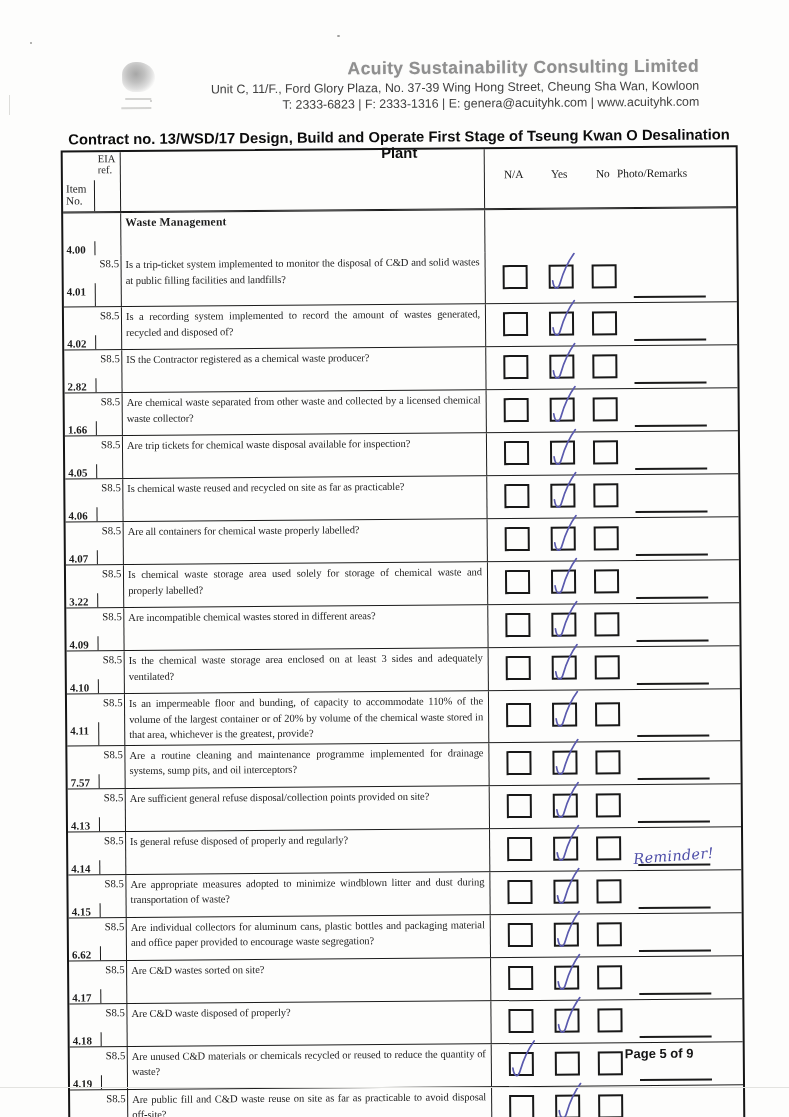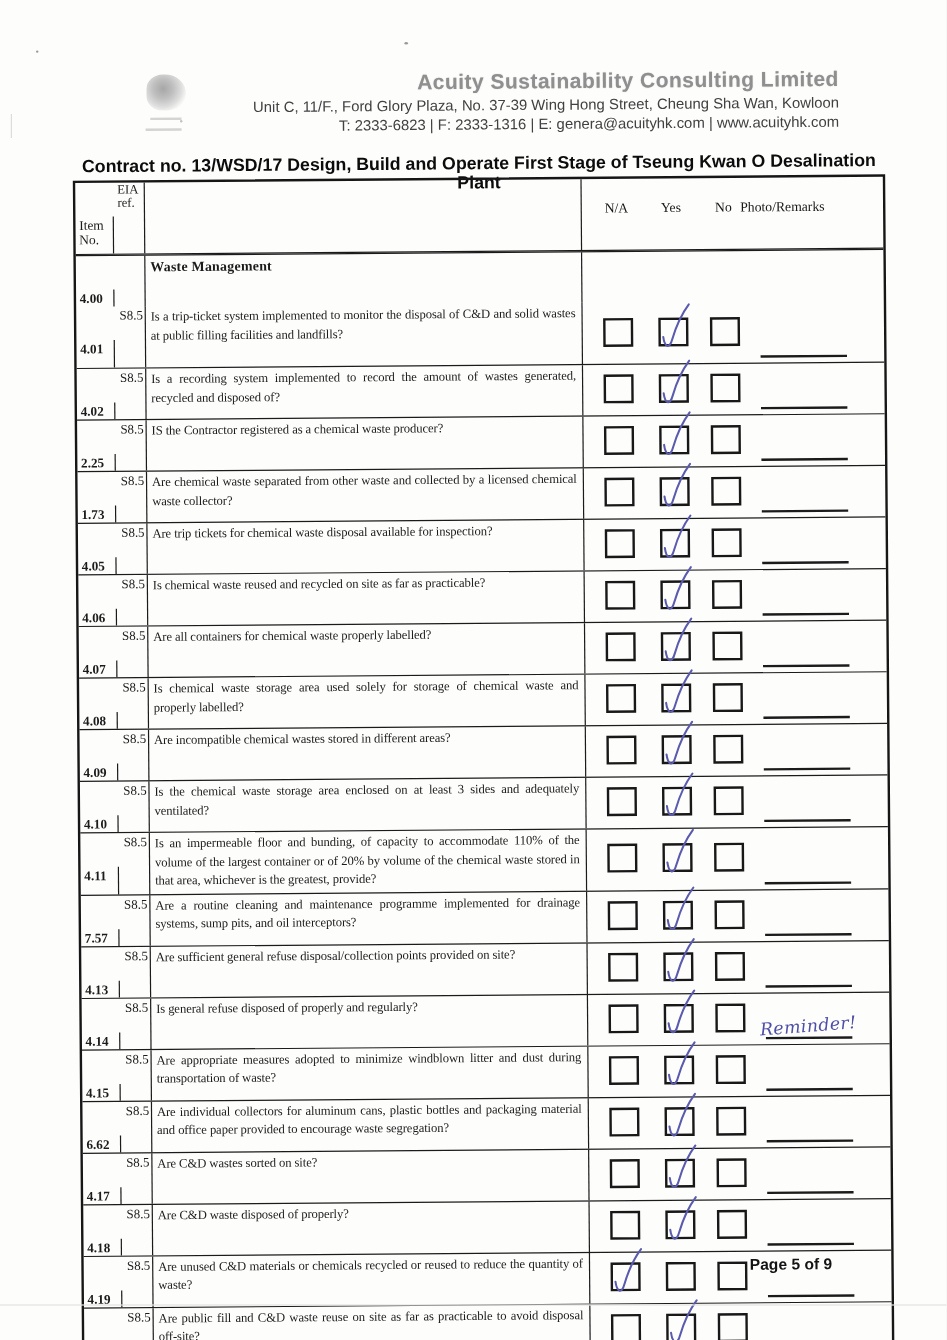--- a/index.html
+++ b/index.html
@@ -139,38 +139,38 @@
                 <path d="M5 27 C6 35 10 38 12.5 29 C15.5 19 20.5 8 26.5 0" fill="none" stroke="#5a5aae" stroke-width="1.7" stroke-linecap="round"></path>
               </svg>
             </div>
         <div class="cb no"></div>
         <div class="rline"></div>
         <div class="rtext"></div>
       </div>
     </div>
 
     <div class="row h38">
-      <div class="c ci">2.25</div>
+      <div class="c ci">2.82</div>
       <div class="c ce">S8.5</div>
       <div class="c cq">IS the Contractor registered as a chemical waste producer?</div>
       <div class="c ca">
         <div class="cb na"></div>
         <div class="cb yes checked">
               <svg class="tick" viewBox="0 0 30 40">
                 <path d="M5 27 C6 35 10 38 12.5 29 C15.5 19 20.5 8 26.5 0" fill="none" stroke="#5a5aae" stroke-width="1.7" stroke-linecap="round"></path>
               </svg>
             </div>
         <div class="cb no"></div>
         <div class="rline"></div>
         <div class="rtext"></div>
       </div>
     </div>
 
     <div class="row h38">
-      <div class="c ci">1.73</div>
+      <div class="c ci">1.66</div>
       <div class="c ce">S8.5</div>
       <div class="c cq">Are chemical waste separated from other waste and collected by a licensed chemical waste collector?</div>
       <div class="c ca">
         <div class="cb na"></div>
         <div class="cb yes checked">
               <svg class="tick" viewBox="0 0 30 40">
                 <path d="M5 27 C6 35 10 38 12.5 29 C15.5 19 20.5 8 26.5 0" fill="none" stroke="#5a5aae" stroke-width="1.7" stroke-linecap="round"></path>
               </svg>
             </div>
         <div class="cb no"></div>
@@ -224,21 +224,21 @@
                 <path d="M5 27 C6 35 10 38 12.5 29 C15.5 19 20.5 8 26.5 0" fill="none" stroke="#5a5aae" stroke-width="1.7" stroke-linecap="round"></path>
               </svg>
             </div>
         <div class="cb no"></div>
         <div class="rline"></div>
         <div class="rtext"></div>
       </div>
     </div>
 
     <div class="row h37">
-      <div class="c ci">4.08</div>
+      <div class="c ci">3.22</div>
       <div class="c ce">S8.5</div>
       <div class="c cq">Is chemical waste storage area used solely for storage of chemical waste and properly labelled?</div>
       <div class="c ca">
         <div class="cb na"></div>
         <div class="cb yes checked">
               <svg class="tick" viewBox="0 0 30 40">
                 <path d="M5 27 C6 35 10 38 12.5 29 C15.5 19 20.5 8 26.5 0" fill="none" stroke="#5a5aae" stroke-width="1.7" stroke-linecap="round"></path>
               </svg>
             </div>
         <div class="cb no"></div>

